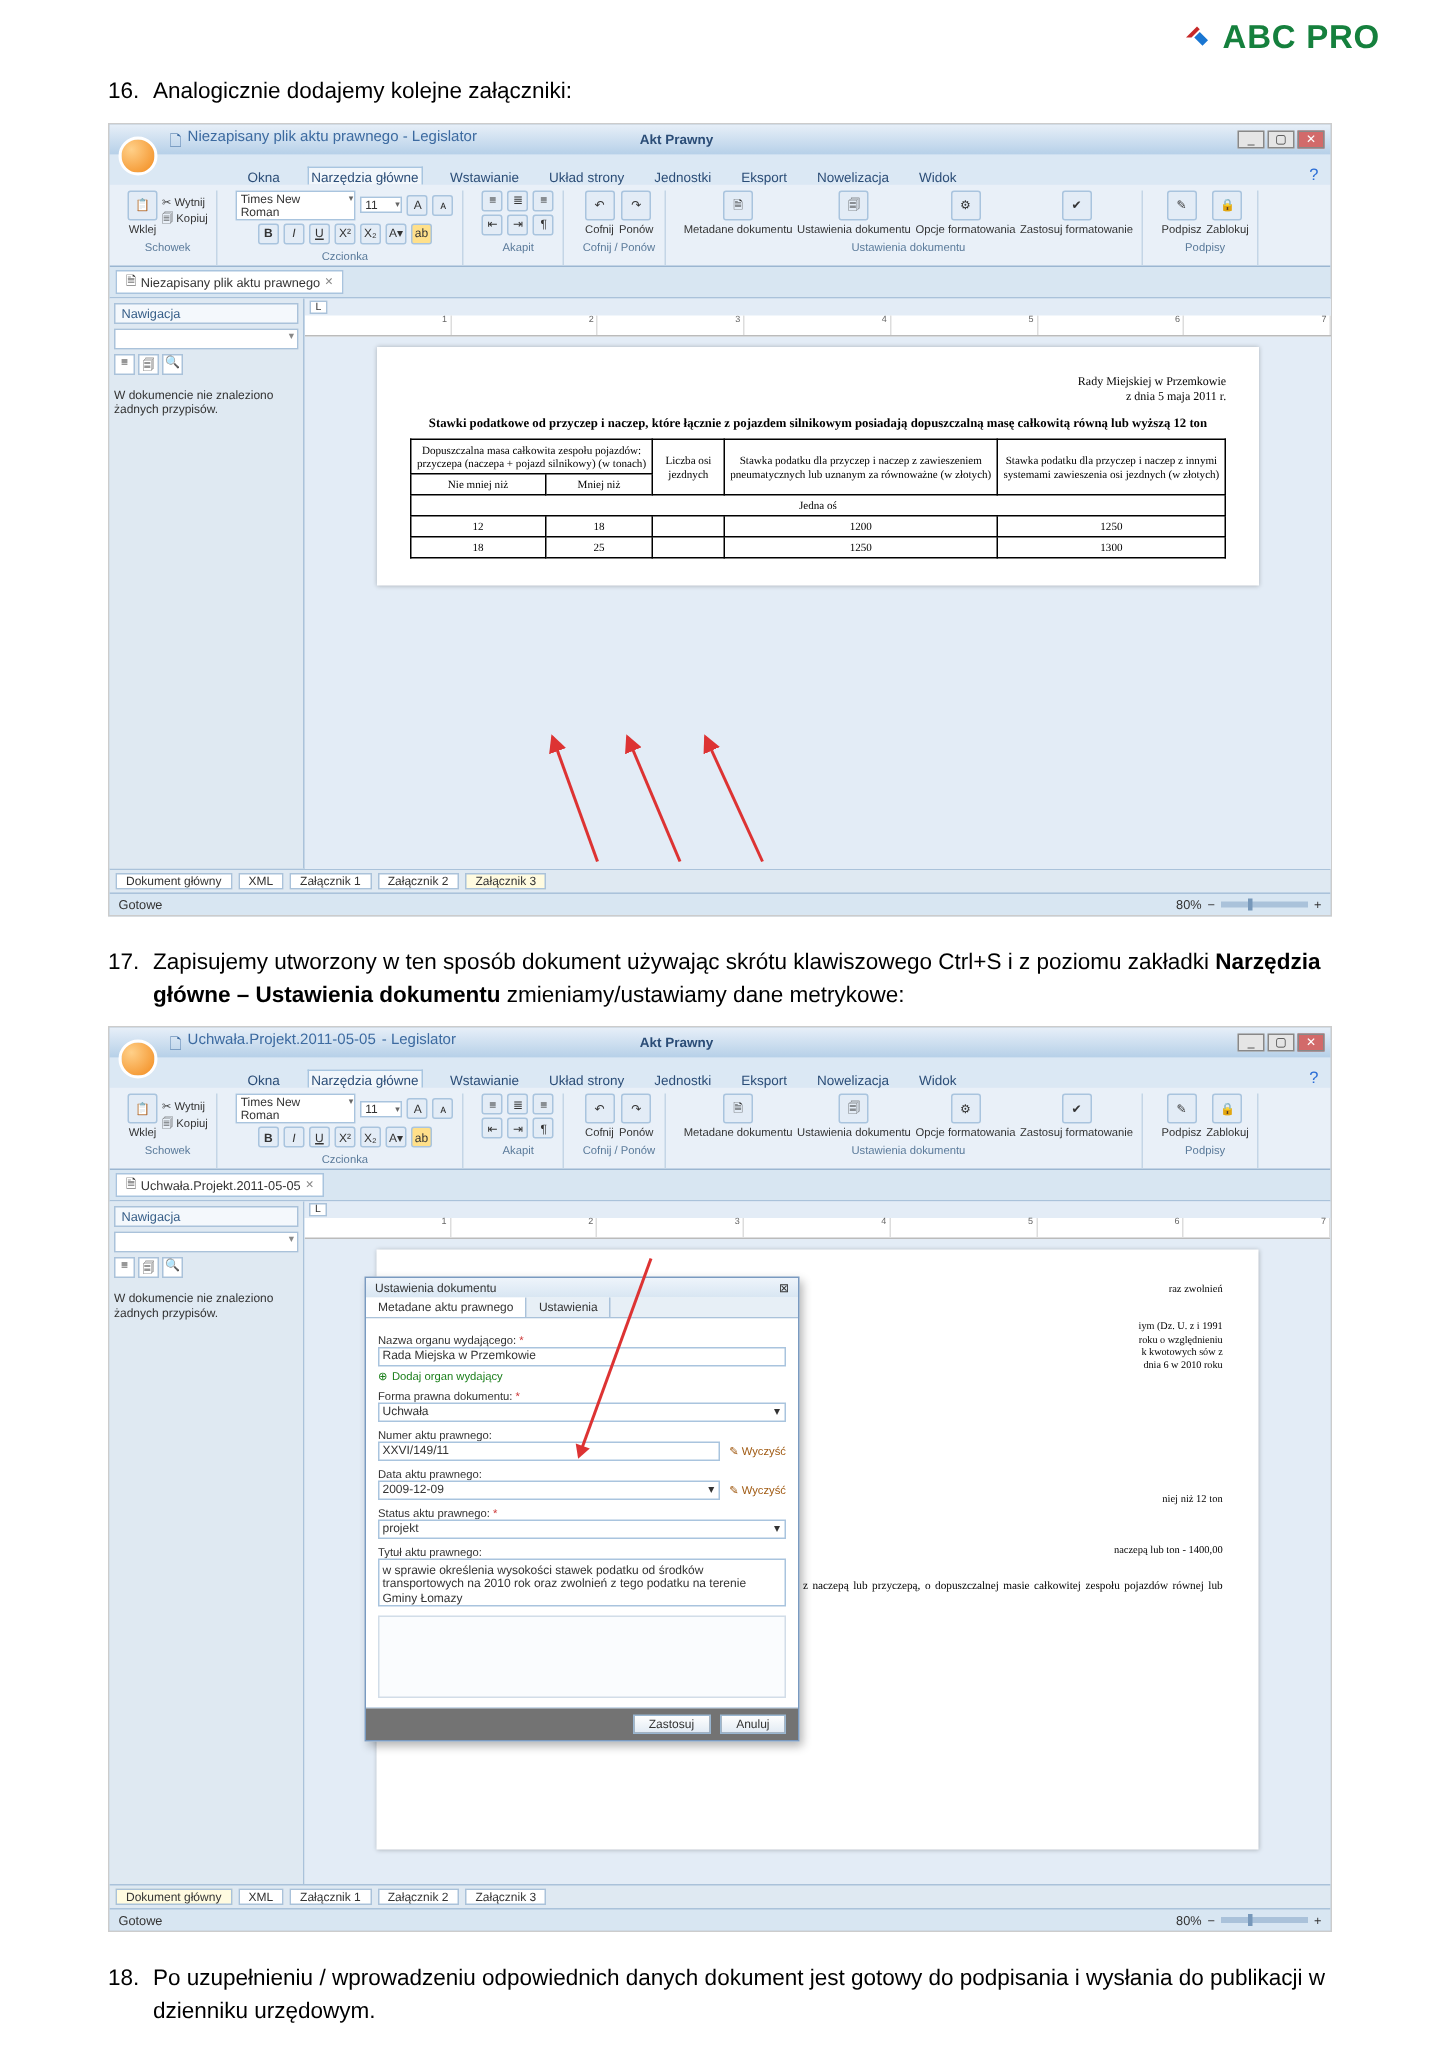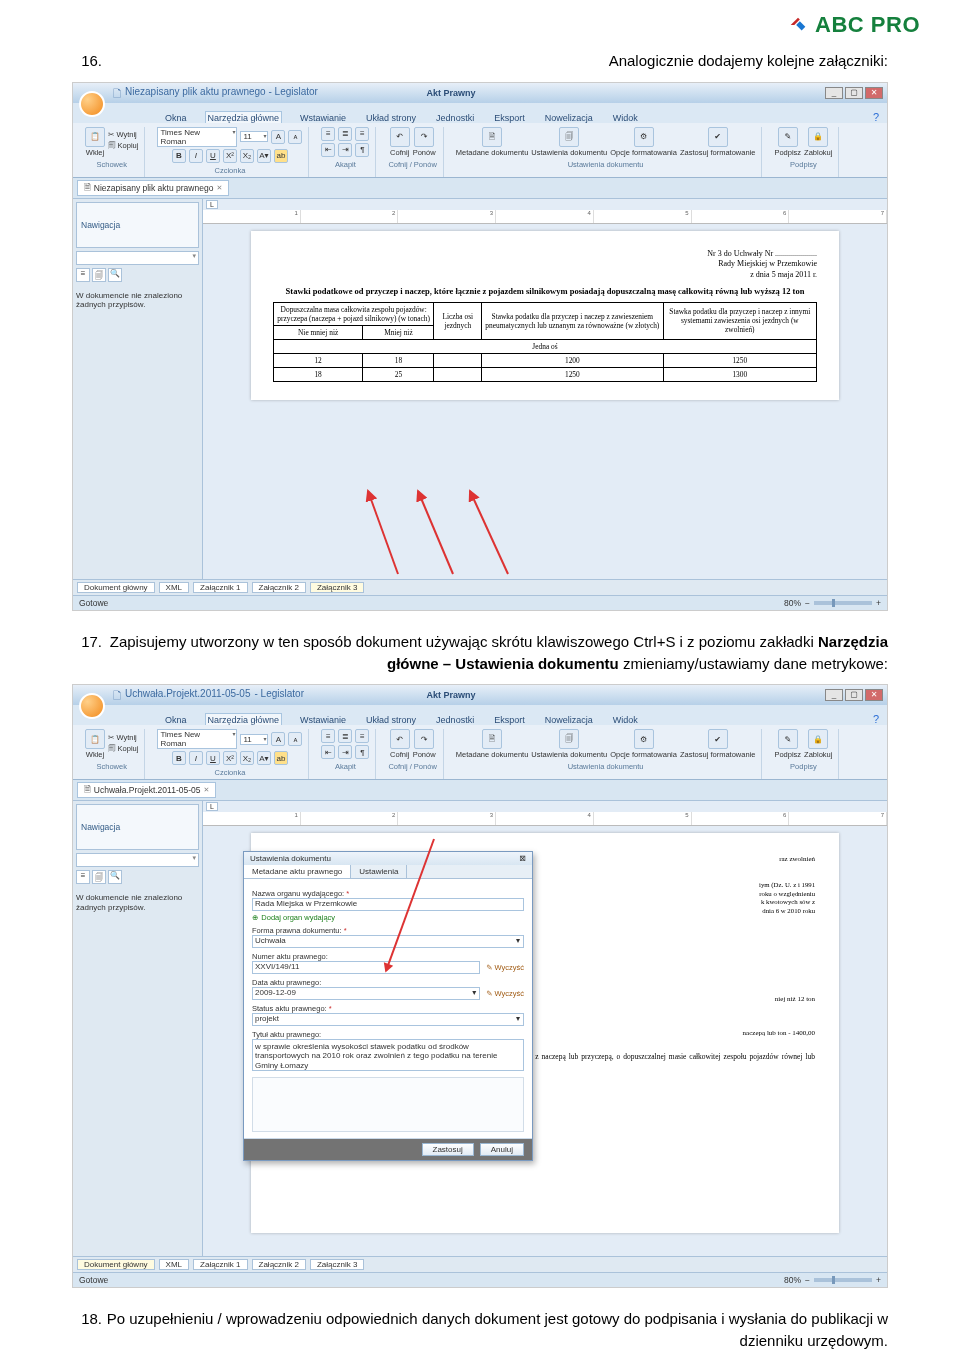--- a/index.html
+++ b/index.html
@@ -1,21 +1,21 @@
 <!DOCTYPE html>
 <html><head>
 <meta charset="utf-8">
 <style>
   * { margin:0; padding:0; box-sizing:border-box; }
   body { background:#fff; font-family:"Segoe UI",Arial,sans-serif; width:960px; margin:0 auto; color:#000; position:relative; }
   .page-wrap { padding:50px 72px 0 72px; }
   .logo { position:absolute; top:12px; right:40px; display:flex; align-items:center; gap:6px; }
   .logo svg { width:22px; height:22px; }
   .logo-text { font-size:22px; font-weight:bold; color:#15803d; font-family:Arial,sans-serif; letter-spacing:0.5px;}
-  .numitem { font-size:15px; line-height:1.45; margin-bottom:10px; display:flex;text-align:right; }
+  .numitem { font-size:15px; line-height:1.45; margin-bottom:10px; display:flex; }
   .numitem .n { width:30px; flex:none; }
   .numitem .t { flex:1; }
   .numitem b { font-weight:bold; }
   .shot { border:1px solid #ccc; width:100%; background:#c9ddf0; font-family:Tahoma,Arial; font-size:9px; color:#333; margin-bottom:20px; position:relative; overflow:hidden; }
   .titlebar { height:20px; background:linear-gradient(#e7eff8,#b6d0e8); display:flex; align-items:center; padding:0 4px; }
   .titlebar .titletext { flex:1; text-align:center; color:#2b4d77; font-weight:bold; font-size:9px; }
   .titlebar .winbtns { display:flex; gap:2px; }
   .winbtn { width:18px; height:12px; background:#e5e5e5; border:1px solid #888; font-size:8px; text-align:center; line-height:10px; }
   .winbtn.close { background:#d26a6a; color:#fff; }
   .ribbon-tabs { height:20px; background:#dbe8f4; display:flex; align-items:flex-end; gap:16px; padding-left:90px; font-size:9px; color:#2b4d77; }
@@ -31,21 +31,21 @@
   .rb-big { display:flex; flex-direction:column; align-items:center; gap:1px; font-size:7.5px; text-align:center; }
   .rb-big .rb-ic { width:20px; height:20px; }
   .combo { border:1px solid #a9c4de; background:#fff; font-size:8px; padding:0 10px 0 2px; position:relative; min-width:28px; }
   .combo:after { content:"▾"; position:absolute; right:1px; top:0; font-size:6px; color:#666;}
   .help { margin-left:auto; color:#2b6ed6; font-size:11px; padding-right:8px;}
   .filetab-row { background:#d8e6f2; padding:2px 4px; display:flex; gap:6px; align-items:center; border-bottom:1px solid #aac2da; }
   .filetab { background:#fff; border:1px solid #a9c4de; padding:0 6px; font-size:8.5px; display:flex; gap:3px; align-items:center;}
   .filetab .x { color:#888; font-size:7px;}
   .workspace { display:flex; height:380px; background:#e3edf7; }
   .sidepanel { width:130px; background:#dfe9f2; border-right:1px solid #aac2da; padding:3px; font-size:8.5px; }
-  .sp-head { border:1px solid #aac2da; background:#f4f8fc; padding:17px 4px; margin-bottom:3px; color:#355d87;}
+  .sp-head { border:1px solid #aac2da; background:#f4f8fc; padding:1px 4px; margin-bottom:3px; color:#355d87;}
   .sp-search { border:1px solid #aac2da; background:#fff; height:14px; margin-bottom:3px; position:relative;}
   .sp-search:after{content:"▾";position:absolute;right:2px;top:0;font-size:7px;color:#888;}
   .sp-icons { display:flex; gap:2px; margin-bottom:4px;}
   .sp-icons span { width:14px; height:14px; border:1px solid #aac2da; background:#fff; font-size:8px; text-align:center;}
   .sp-msg { font-size:8px; color:#333; line-height:1.2; padding-top:5px;}
   .docarea { flex:1; background:#e3ecf6; overflow:auto; position:relative;}
   .rulerH { height:14px; background:#fff; border-bottom:1px solid #bbb; font-size:6px; color:#666; display:flex;}
   .rulerH div{flex:1;border-right:1px solid #ddd;text-align:right;padding-right:2px;}
   .pageB { width:86%; margin:7px auto; background:#fff; box-shadow:0 0 3px rgba(0,0,0,0.25); padding:18px 22px; font-family:"Times New Roman",serif; font-size:8.2px; color:#000;}
   .hdr-right { text-align:right; font-size:8px; line-height:1.3; margin-bottom:6px;}
@@ -247,32 +247,31 @@
             <div>1</div>
             <div>2</div>
             <div>3</div>
             <div>4</div>
             <div>5</div>
             <div>6</div>
             <div>7</div>
           </div>
         <div class="pageB">
           <div class="hdr-right">
-            <div>Nr 3 do Uchwały Nr .....................</div>
             <div>Rady Miejskiej w Przemkowie</div>
             <div>z dnia 5 maja 2011 r.</div>
           </div>
           <div class="doc-title">Stawki podatkowe od przyczep i naczep, które łącznie z pojazdem silnikowym posiadają dopuszczalną masę całkowitą równą lub wyższą 12 ton</div>
           <table class="t1">
             <tbody>
                 <tr>
                   <td colspan="2">Dopuszczalna masa całkowita zespołu pojazdów: przyczepa (naczepa + pojazd silnikowy) (w tonach)</td>
                   <td rowspan="2">Liczba osi jezdnych</td>
                   <td rowspan="2">Stawka podatku dla przyczep i naczep z zawieszeniem pneumatycznych lub uznanym za równoważne (w złotych)</td>
-                  <td rowspan="2">Stawka podatku dla przyczep i naczep z innymi systemami zawieszenia osi jezdnych (w zwolnień)</td>
+                  <td rowspan="2">Stawka podatku dla przyczep i naczep z innymi systemami zawieszenia osi jezdnych (w złotych)</td>
                 </tr>
             <tr>
                   <td>Nie mniej niż</td>
                   <td>Mniej niż</td>
                 </tr>
             <tr>
                   <td colspan="5">Jedna oś</td>
                 </tr>
             <tr>
                   <td>12</td>

